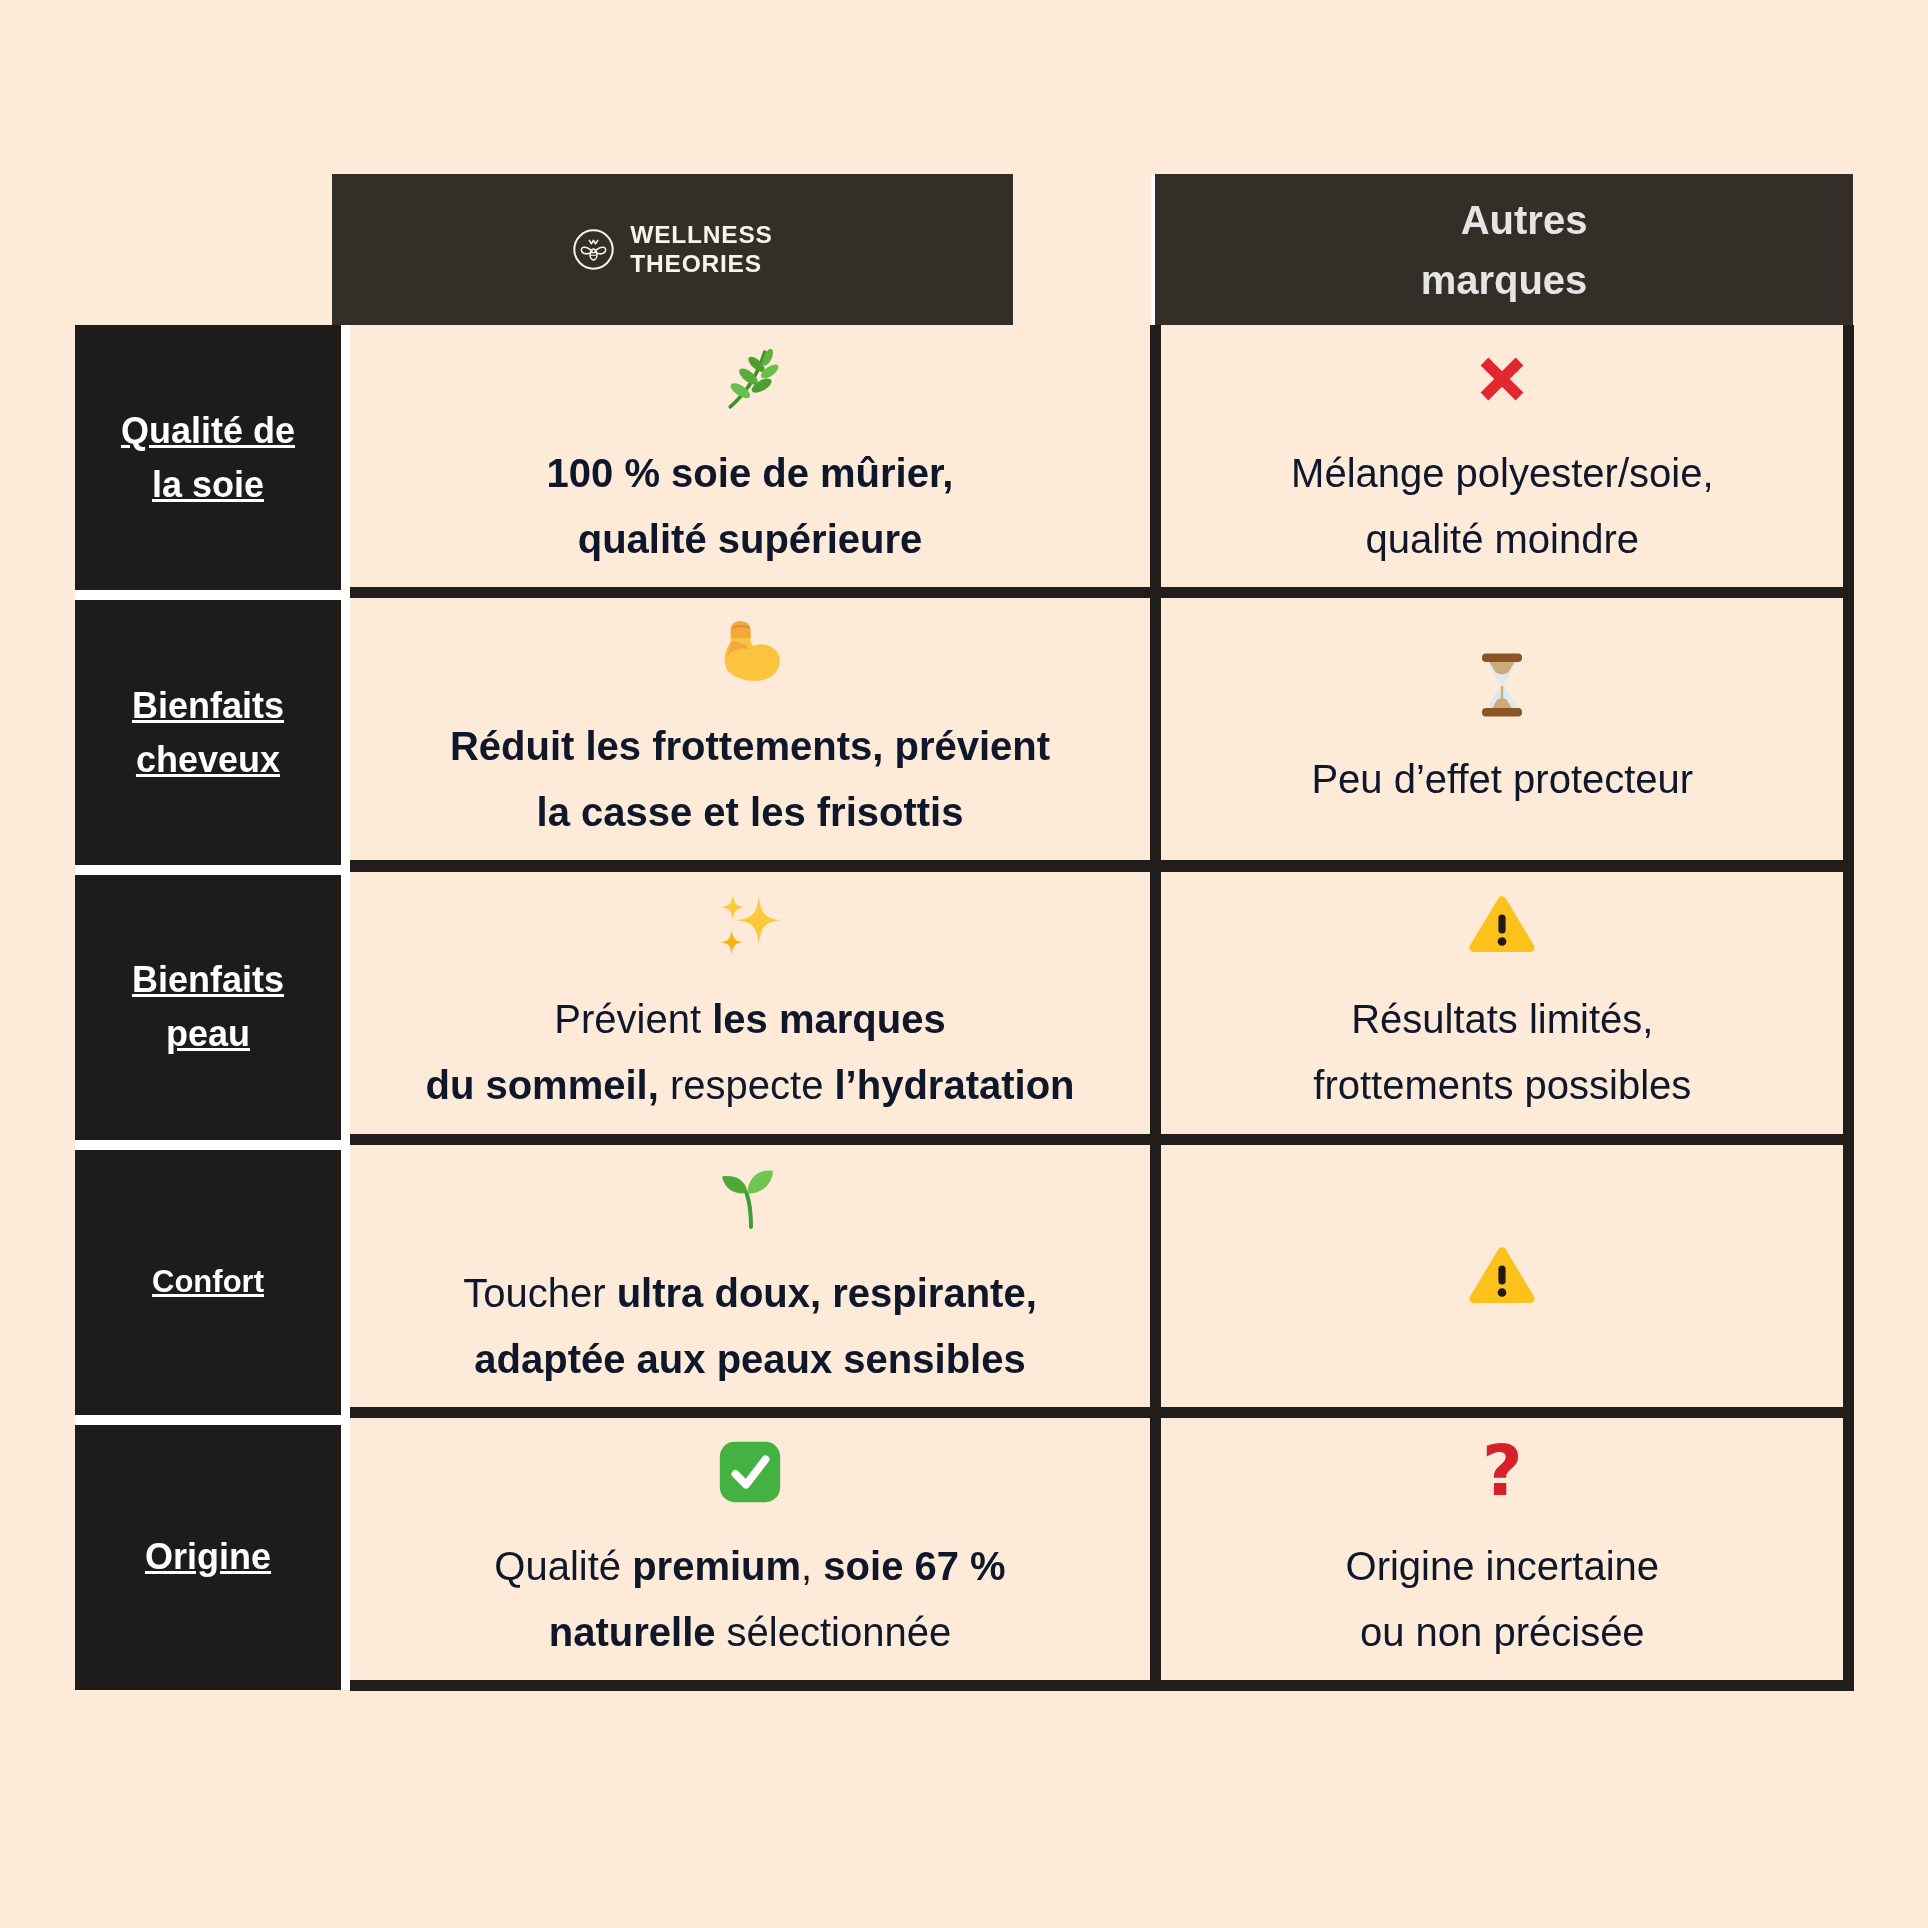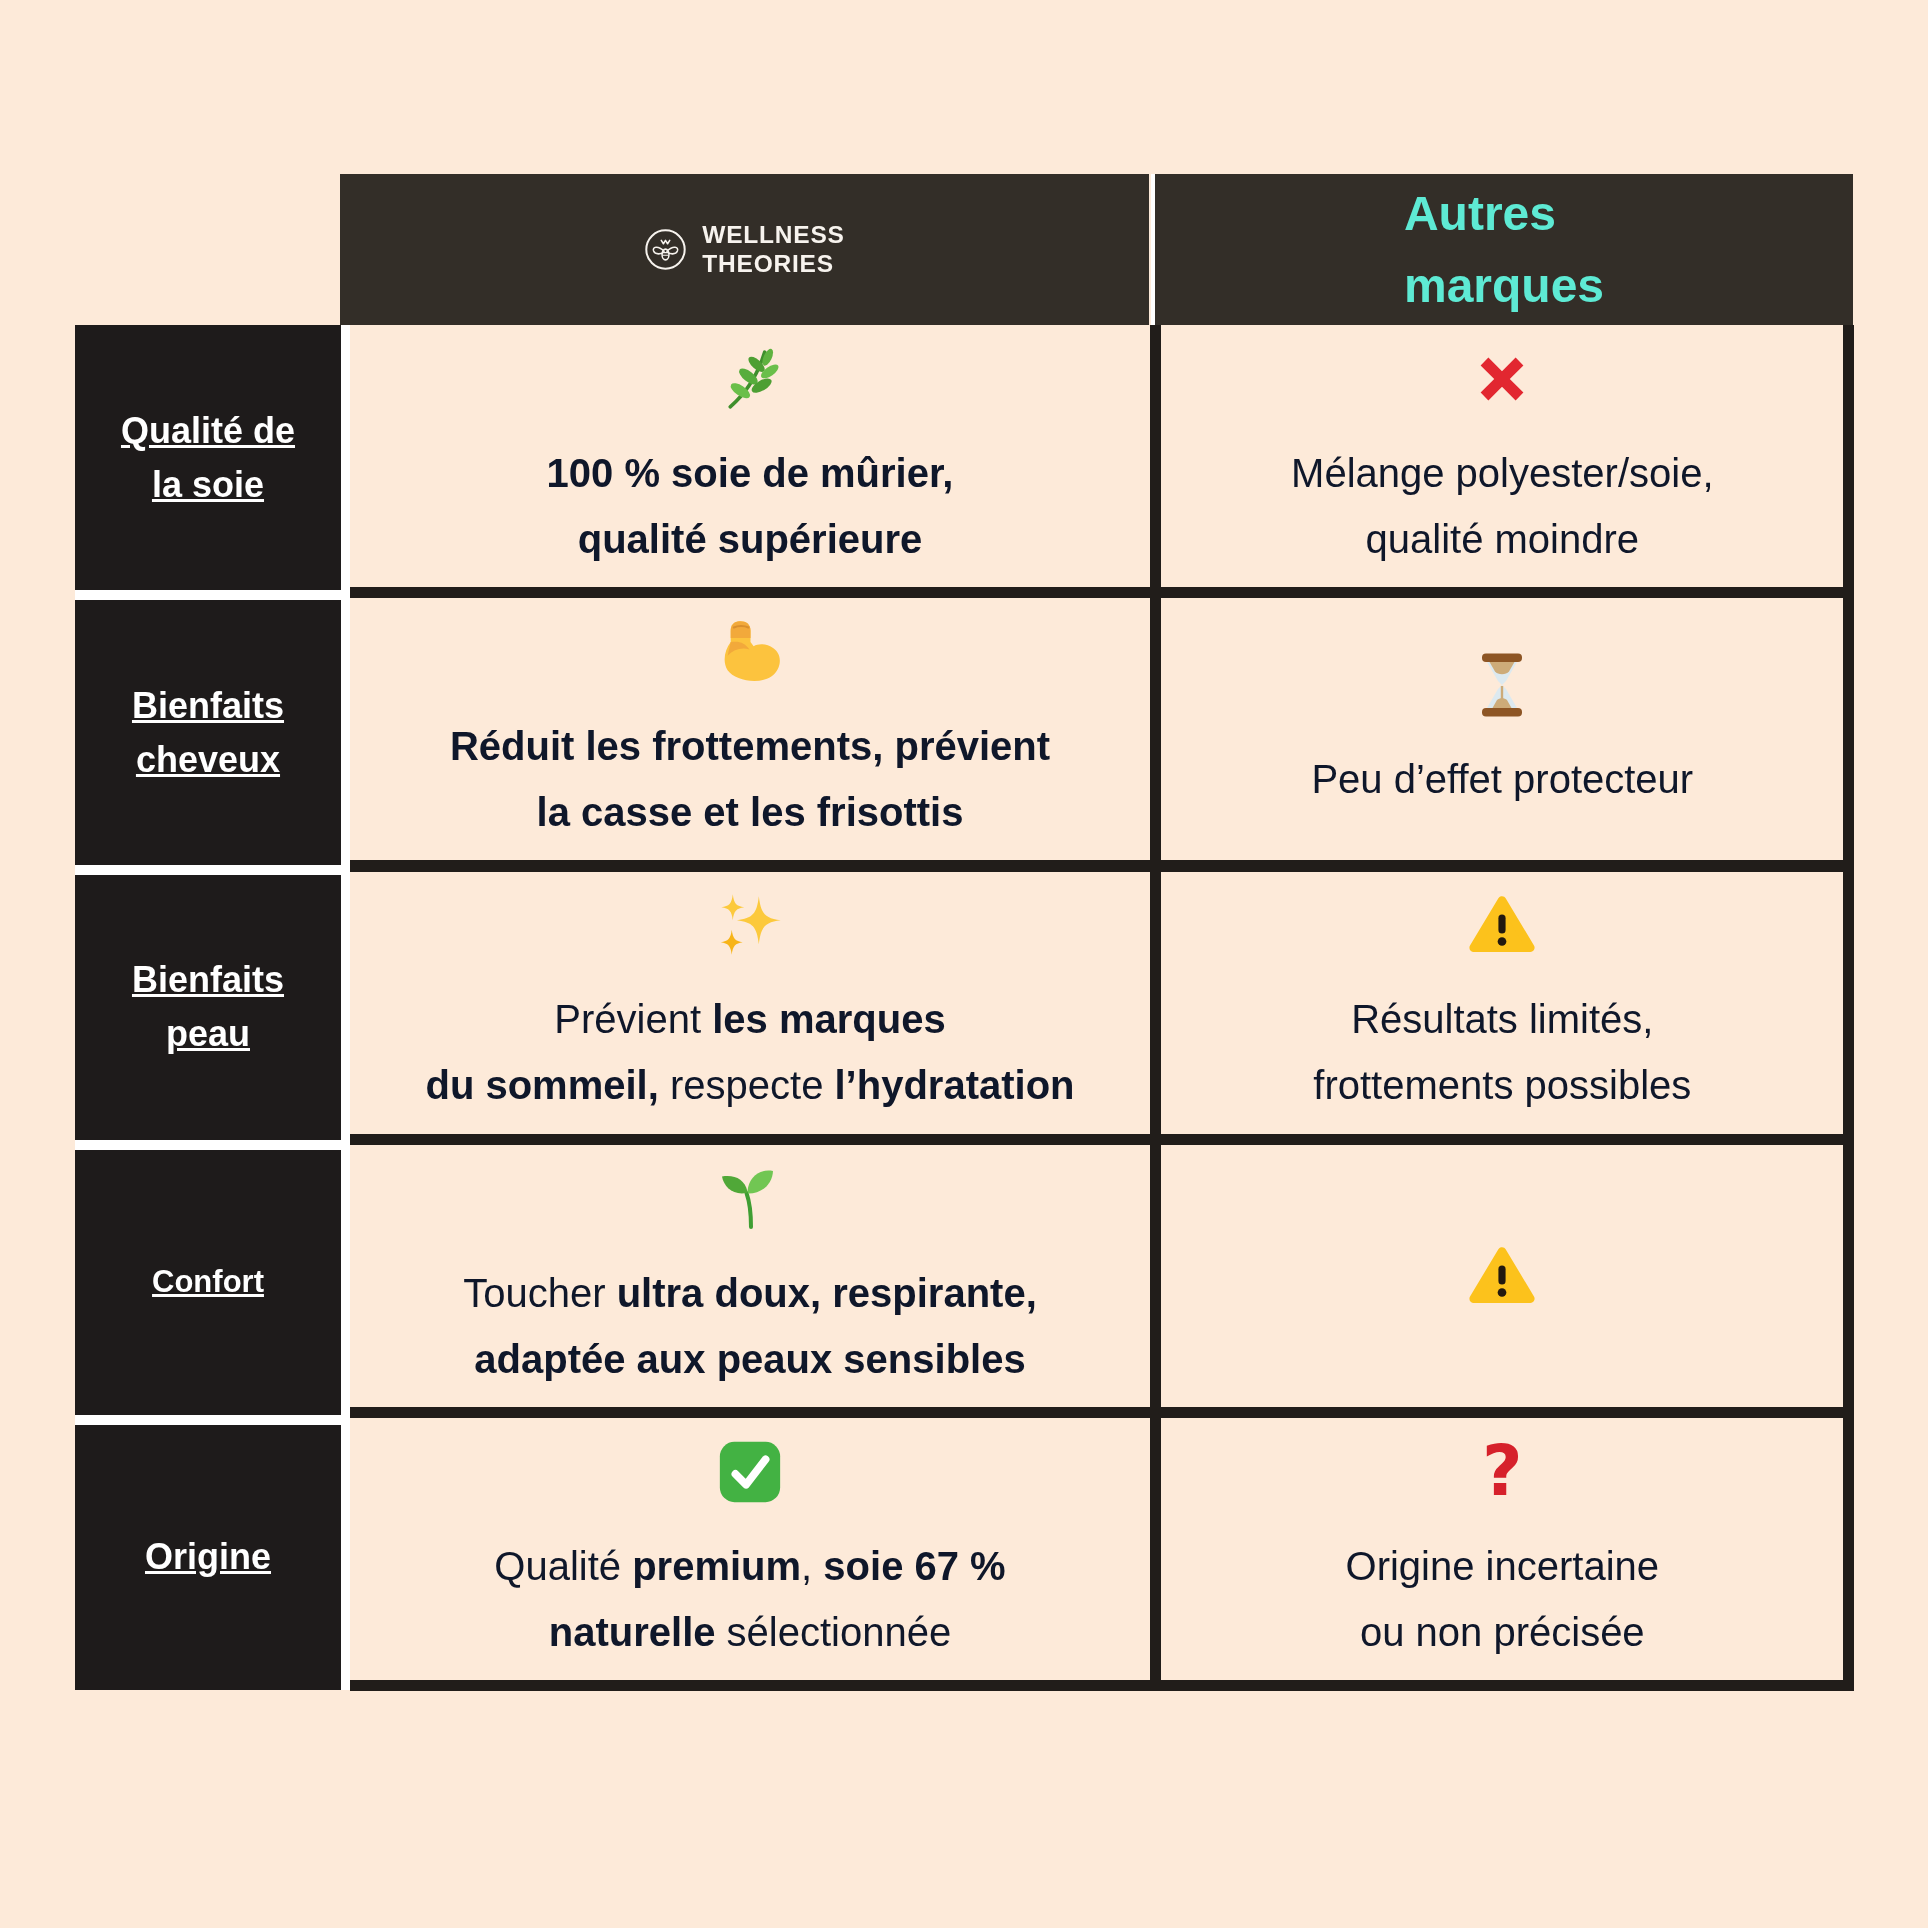--- a/index.html
+++ b/index.html
@@ -7,27 +7,27 @@
     width:1928px;height:1928px;overflow:hidden;
     background:#fdead9;
     font-family:"Liberation Sans", sans-serif;
   }
   .canvas{position:relative;width:1928px;height:1928px;background:#fdead9;}
   .pre{white-space:pre-line;}
 
   
   .hdr{position:absolute;top:174px;height:151px;background:#332e28;
        display:flex;align-items:center;justify-content:center;}
-  .hdr-brand{left:340px;width:809px;gap:15px;}
+  .hdr-brand{left:332px;width:681px;gap:15px;}
   .hdr-gap{position:absolute;top:174px;left:1151px;width:4.7px;height:151px;background:#ffffff;}
   .hdr-other{left:1155px;width:698px;}
   .logo-circle svg{display:block;}
   .logo-text{color:#f7f3ee;font-weight:700;font-size:24.5px;line-height:1.18;
              letter-spacing:0.8px;display:flex;flex-direction:column;text-align:left;}
-  .other-title{color:#5eead4;font-weight:700;font-size:48px;line-height:1.5;text-align:left;}
+  .other-title{color:#e5e5e5;font-weight:700;font-size:40px;line-height:1.5;text-align:right;}
 
   
   .labels{position:absolute;left:75px;top:325px;width:276px;height:1365px;
           background:#ffffff;display:flex;flex-direction:column;gap:9.4px;}
   .label-cell{width:266px;flex:1;background:#1e1b1b;color:#ffffff;
               display:flex;align-items:center;justify-content:center;
               font-weight:700;font-size:36px;line-height:1.5;text-align:center;text-decoration:underline;}
   .label-cell.small{font-size:31px;}
 
   

